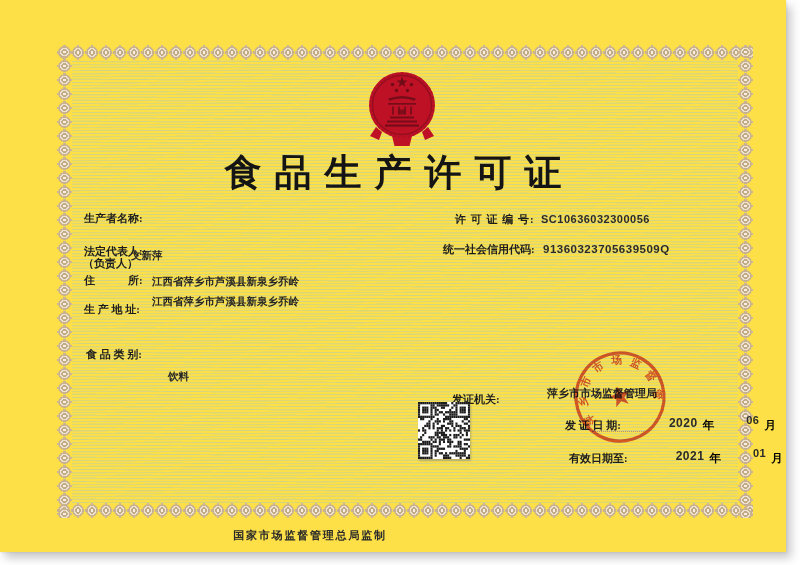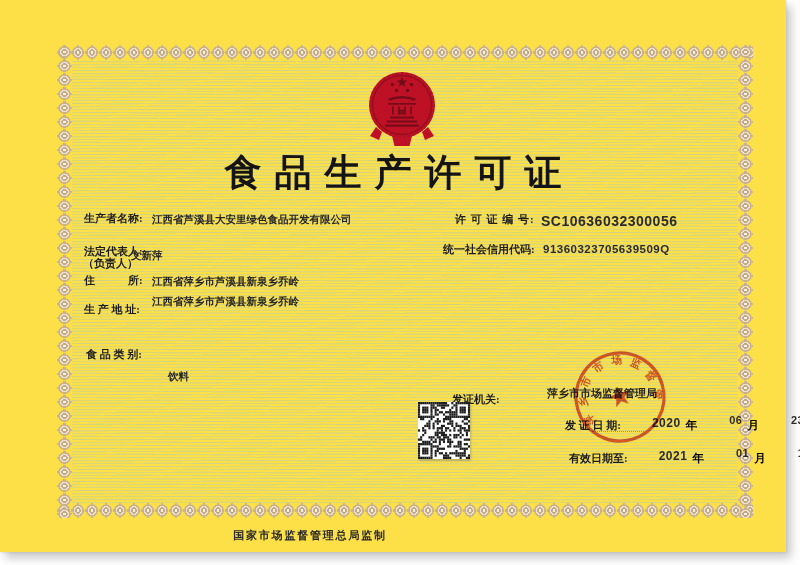--- a/index.html
+++ b/index.html
@@ -50,21 +50,21 @@
 
   .flabel { font-size:11px; font-weight:bold; color:#1c1c1c; white-space:pre; }
   .fvalue { font-size:10.5px; font-weight:600; color:#252525; white-space:pre; }
   .num    { font-family:"Liberation Sans","DejaVu Sans",sans-serif; font-size:12px;
             font-weight:bold; color:#2a2a2a; letter-spacing:0.5px; }
 
   .abs { position:absolute; }
 
   .date-row { position:absolute; display:flex; align-items:flex-start; }
   .date-row .flabel { margin-right:0;margin-left:32px; }
-  .date-row .yr  { margin-left:31px; transform:translateY(-2px); }
+  .date-row .yr  { margin-left:48px; transform:translateY(-2px); }
   .date-row .sup { margin-left:8px; font-size:11px; transform:translateY(-4px);padding-left:24px; }
   .date-row .unit { margin-left:5px; font-size:11.5px; font-weight:bold; }
 
   .dotline { position:absolute; left:592px; top:431px; width:52px;
              border-bottom:1.6px dotted #a98b87; }
 
   .qr { position:absolute; left:418px; top:402px; width:52px; height:57px;
         box-shadow:1px 2px 2px rgba(120,120,120,0.45); background:#fff; }
 
   .stamp { position:absolute; left:570px; top:347px; width:100px; height:100px;
@@ -107,37 +107,36 @@
       <rect x="37" y="42.5" width="6" height="5" fill="#6f0c18" opacity="0.8"></rect>
       <rect x="28" y="49.5" width="24" height="2" fill="#6f0c18" opacity="0.9"></rect>
       <rect x="25" y="53.5" width="30" height="2" fill="#6f0c18" opacity="0.9"></rect>
       <rect x="23" y="57.5" width="34" height="2.2" fill="#6f0c18" opacity="0.9"></rect>
     </svg>
   </div>
 
   <div class="cert-title">食品生产许可证</div>
 
   <span class="abs flabel" style="left:84px; top:211px;">生产者名称:</span>
-  <span class="abs fvalue" style="left:152px; top:213px;">江西省芦溪县大安里绿色食品开发有限公司</span>
 
   <span class="abs flabel" style="left:84px; top:244px;">法定代表人:</span>
   <span class="abs flabel" style="left:83px; top:256px; font-size:11px;">（负责人）</span>
   <span class="abs fvalue" style="left:131px; top:249px;">文新萍</span>
 
   <span class="abs flabel" style="left:84px; top:273px;">住　　　所:</span>
   <span class="abs fvalue" style="left:152px; top:275px;">江西省萍乡市芦溪县新泉乡乔岭</span>
 
   <span class="abs fvalue" style="left:152px; top:295px;">江西省萍乡市芦溪县新泉乡乔岭</span>
   <span class="abs flabel" style="left:84px; top:302px;">生 产 地 址:</span>
 
   <span class="abs flabel" style="left:86px; top:347px;">食 品 类 别:</span>
   <span class="abs fvalue" style="left:168px; top:370px;">饮料</span>
 
   <span class="abs flabel" style="left:455px; top:212px; letter-spacing:1px;">许 可 证 编 号:</span>
-  <span class="abs num" style="left:541px; top:213px; font-size:14px;">SC10636032300056</span>
+  <span class="abs num" style="left:541px; top:213px; font-size:11px;">SC10636032300056</span>
 
   <span class="abs flabel" style="left:443px; top:242px;">统一社会信用代码:</span>
   <span class="abs num" style="left:543px; top:243px; font-size:11.5px;">91360323705639509Q</span>
 
   <span class="abs flabel" style="left:452px; top:392px;">发证机关:</span>
   <span class="abs fvalue" style="left:547px; top:386px; font-size:11px;">萍乡市市场监督管理局</span>
 
   <div class="dotline"></div>
 
   <div class="date-row" style="left:533px; top:418px;">

